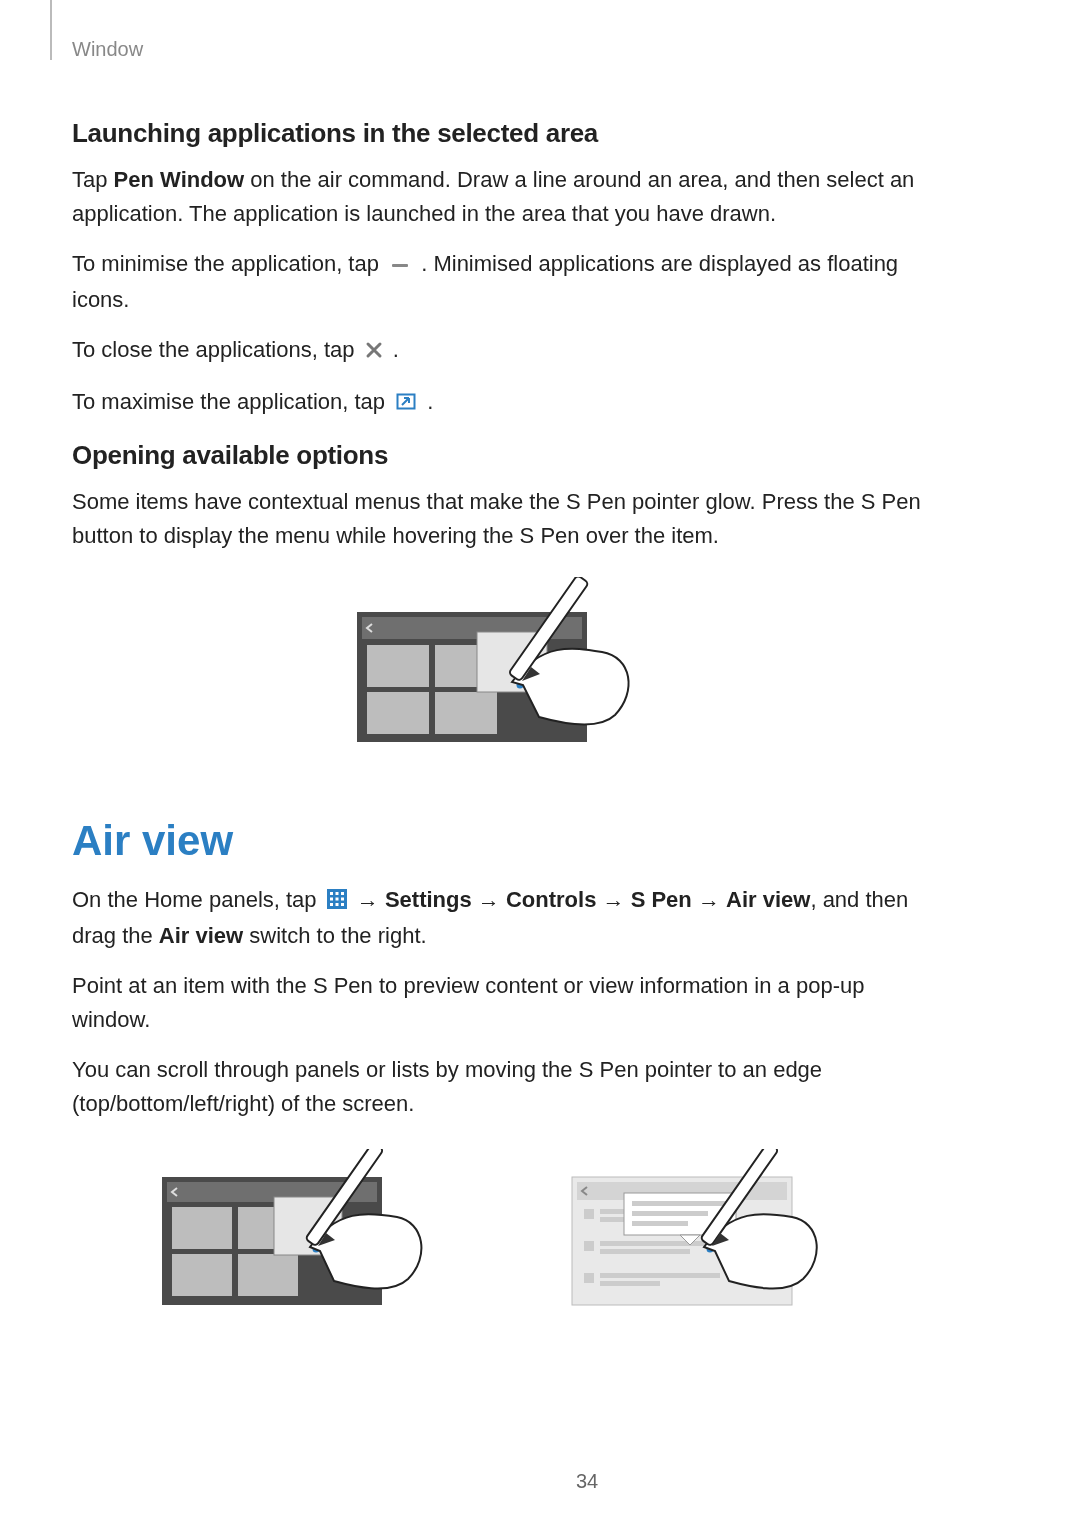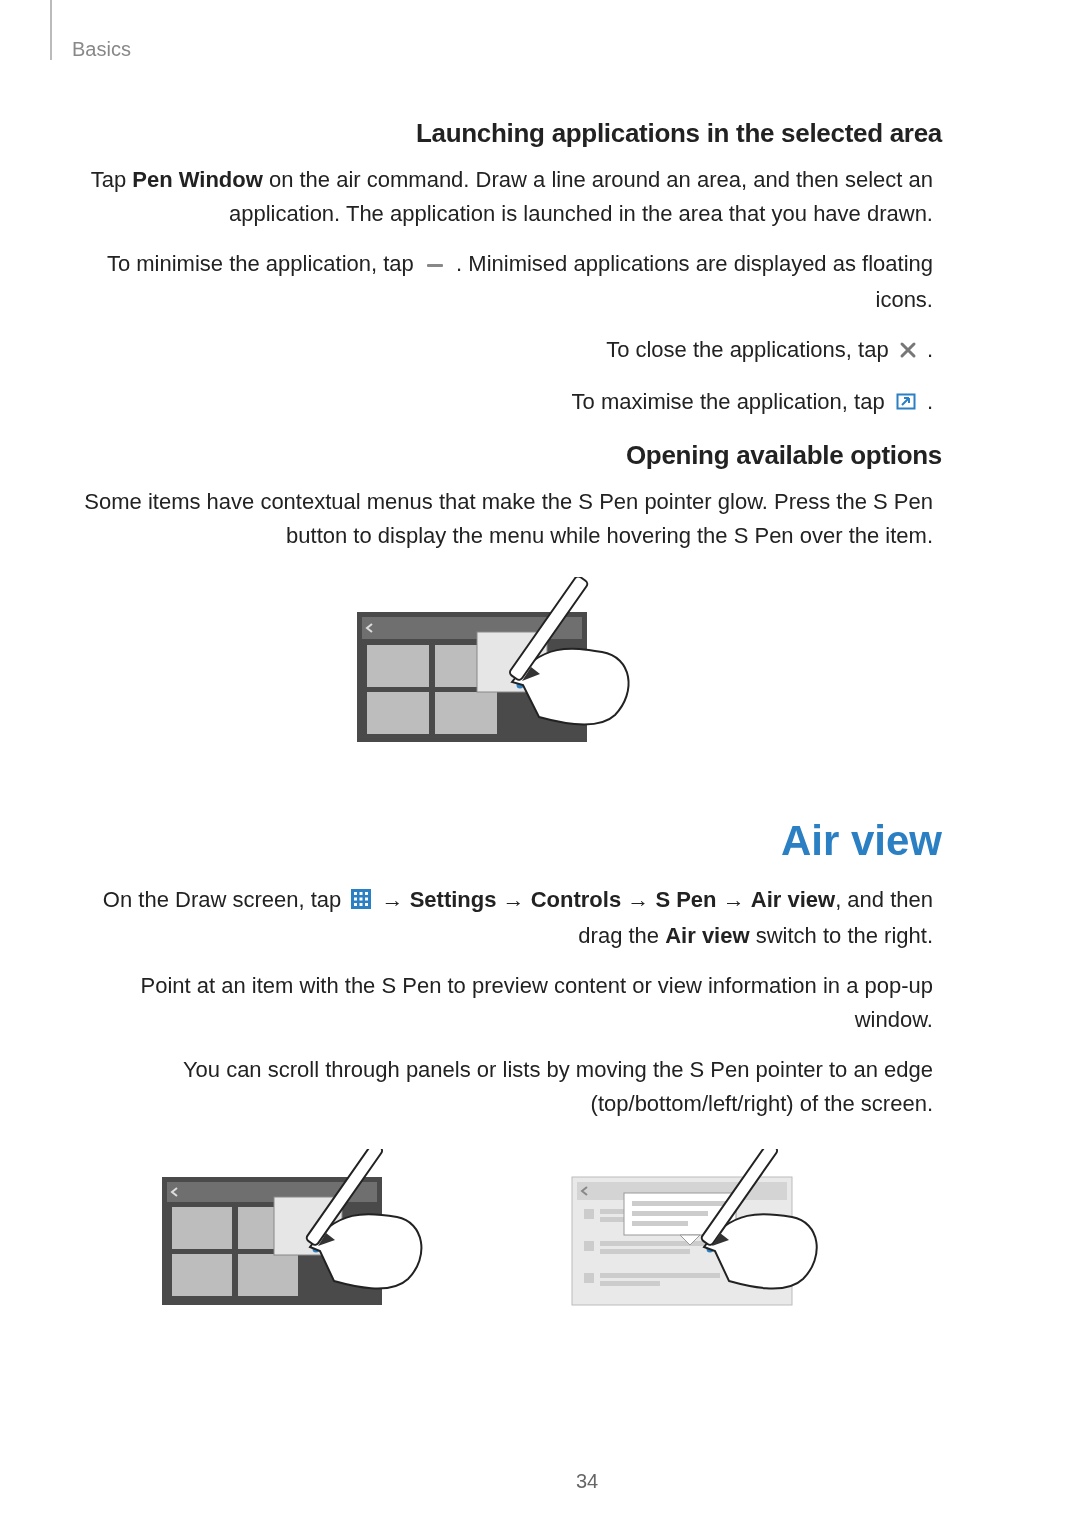--- a/index.html
+++ b/index.html
@@ -25,21 +25,20 @@
     top: 38px;
     left: 72px;
     font-size: 20px;
     color: #888;
   }
   .content {
     position: absolute;
     top: 100px;
     left: 72px;
     width: 870px;
-    text-align: right;
   }
   h3 {
     font-size: 26px;
     font-weight: 700;
     margin: 18px 0 14px 0;
     letter-spacing: -0.3px;
   }
   p {
     font-size: 22px;
     line-height: 1.55;
@@ -76,21 +75,21 @@
   .illus-wrap2 {
     display: flex;
     justify-content: space-between;
     margin: 28px 80px 0 80px;
   }
 </style>
 </head>
 <body>
 
 <div class="header-line"></div>
-<div class="header-text">Basics</div>
+<div class="header-text">Window</div>
 
 <div class="content">
 
   <h3>Launching applications in the selected area</h3>
 
   <p>
     <span>Tap </span><span class="bold">Pen Window</span><span> on the air command. Draw a line around an area, and then select an application. The application is launched in the area that you have drawn.</span>
   </p>
 
   <p>
@@ -145,21 +144,21 @@
 
       <rect x="195" y="-10" width="14" height="120" rx="4" fill="#fff" stroke="#222" stroke-width="2" transform="rotate(35 200 50)"></rect>
       <path d="M175 104 L184 90 L193 97 Z" fill="#333"></path>
     </svg>
   </div>
 
   <h2 class="air">Air view</h2>
 
 
   <p>
-    <span>On the Draw screen, tap </span>
+    <span>On the Home panels, tap </span>
     <span class="icon-inline">
       <svg width="20" height="20" viewBox="0 0 20 20">
           <rect x="0" y="0" width="20" height="20" fill="#2b7fc3"></rect>
           <g fill="#fff">
             <rect x="3" y="3" width="3" height="3"></rect>
             <rect x="8.5" y="3" width="3" height="3"></rect>
             <rect x="14" y="3" width="3" height="3"></rect>
             <rect x="3" y="8.5" width="3" height="3"></rect>
             <rect x="8.5" y="8.5" width="3" height="3"></rect>
             <rect x="14" y="8.5" width="3" height="3"></rect>

